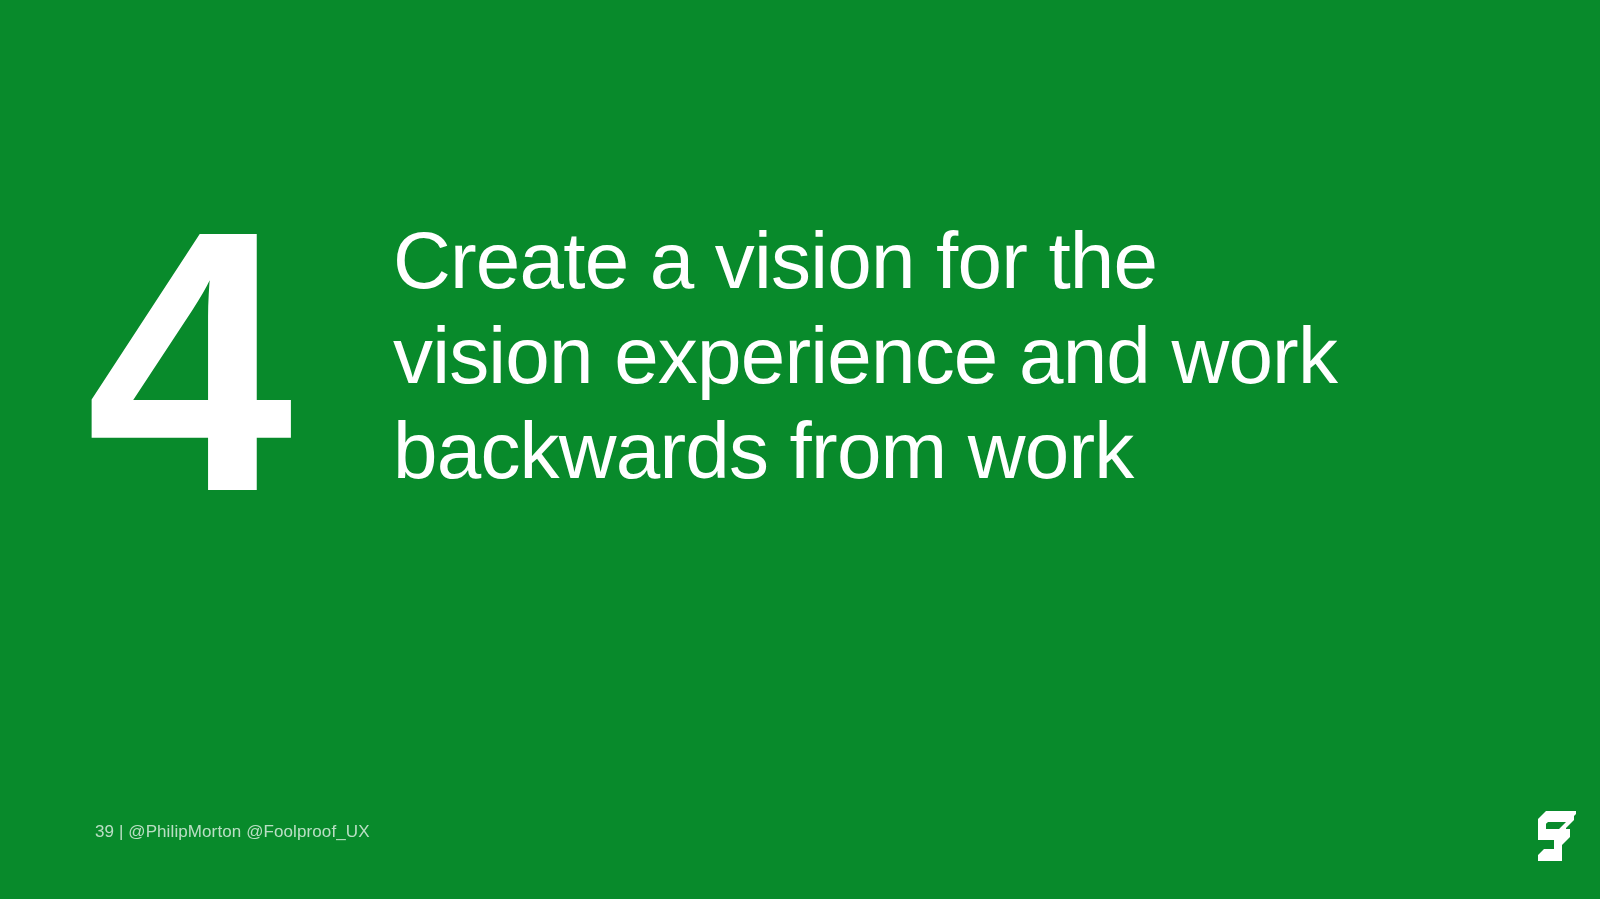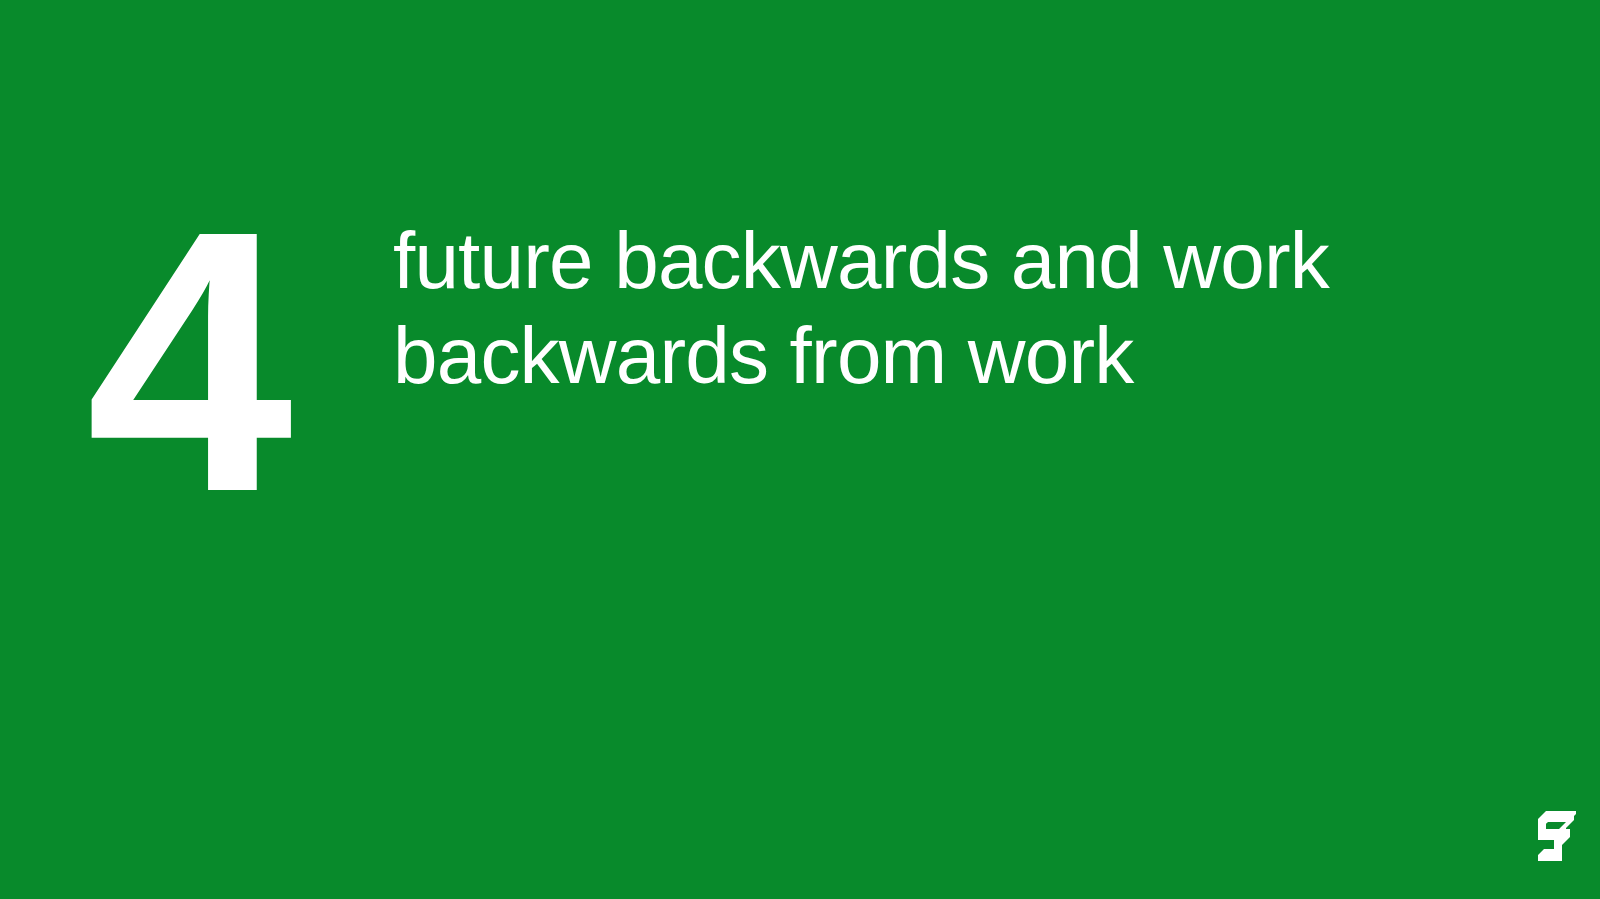--- a/index.html
+++ b/index.html
@@ -87,24 +87,26 @@
   }
 </style>
 </head>
 <body>
 
 <div id="slide">
 
   <div class="numeral">4</div>
 
   <div class="heading">
-    <span class="line">future backwards and work</span>
+    <span class="line">Create a vision for the</span>
+    <span class="line">vision experience and work</span>
     <span class="line">backwards from work</span>
   </div>
 
+  <div class="footer">39 | @PhilipMorton @Foolproof_UX</div>
 
   <div class="logo">
     <svg viewBox="0 0 48 52" xmlns="http://www.w3.org/2000/svg" aria-hidden="true">
       <path d="M6 22 L6 31 L24 31 L24 40 L12 40 L6 46 L6 52 L30 52 L30 36 L38 28 L38 22 Z
                M16 4 L16 13 L34 13 L34 19 L42 11 L42 4 Z
                M16 4 L6 14 L6 22 L16 13 Z
                M34 13 L24 23 L24 31 L34 22 Z" fill="#ffffff"></path>
       <path d="M14 2 L14 13 L36 13 L44 5 L44 2 Z" fill="#ffffff"></path>
       <path d="M14 2 L6 10 L6 31 L14 31 Z" fill="#ffffff"></path>
       <path d="M14 20 L14 31 L30 31 L38 23 L38 20 Z" fill="#ffffff"></path>

